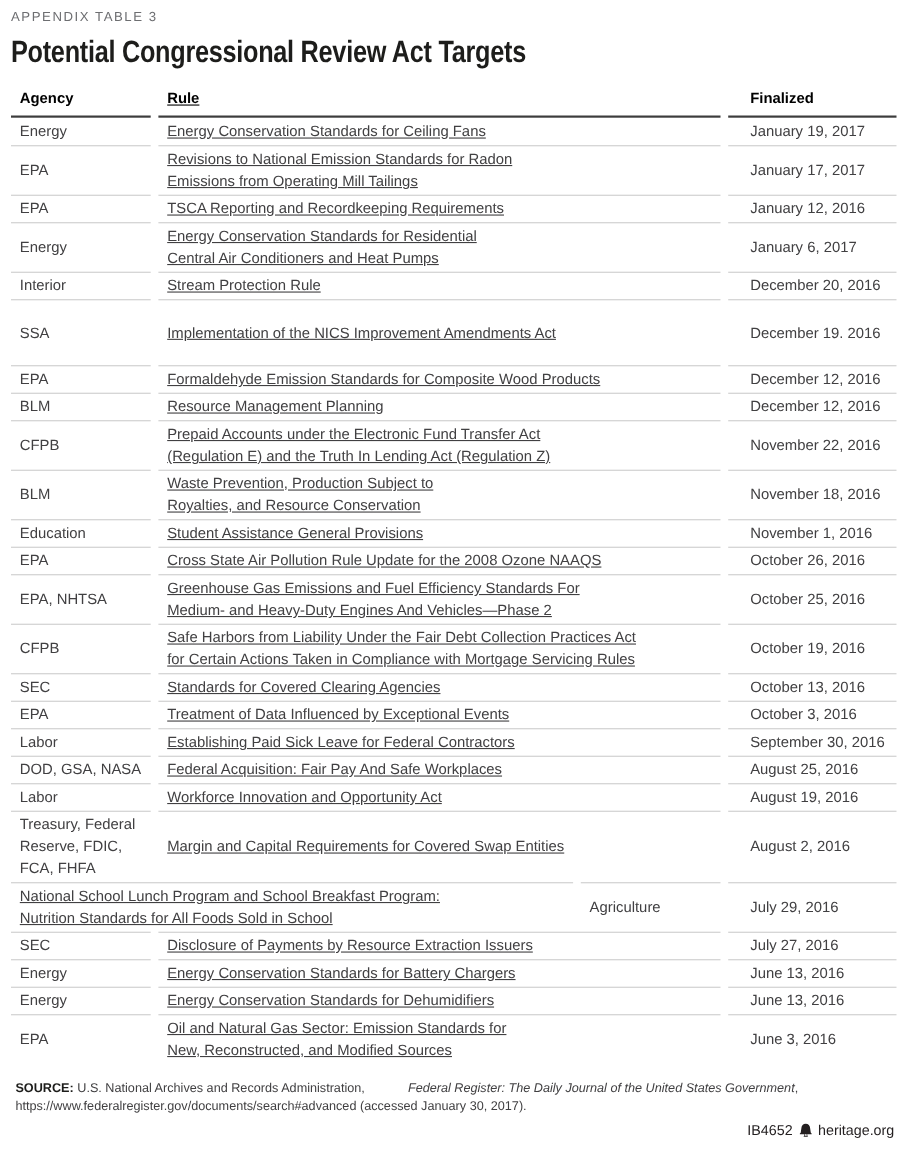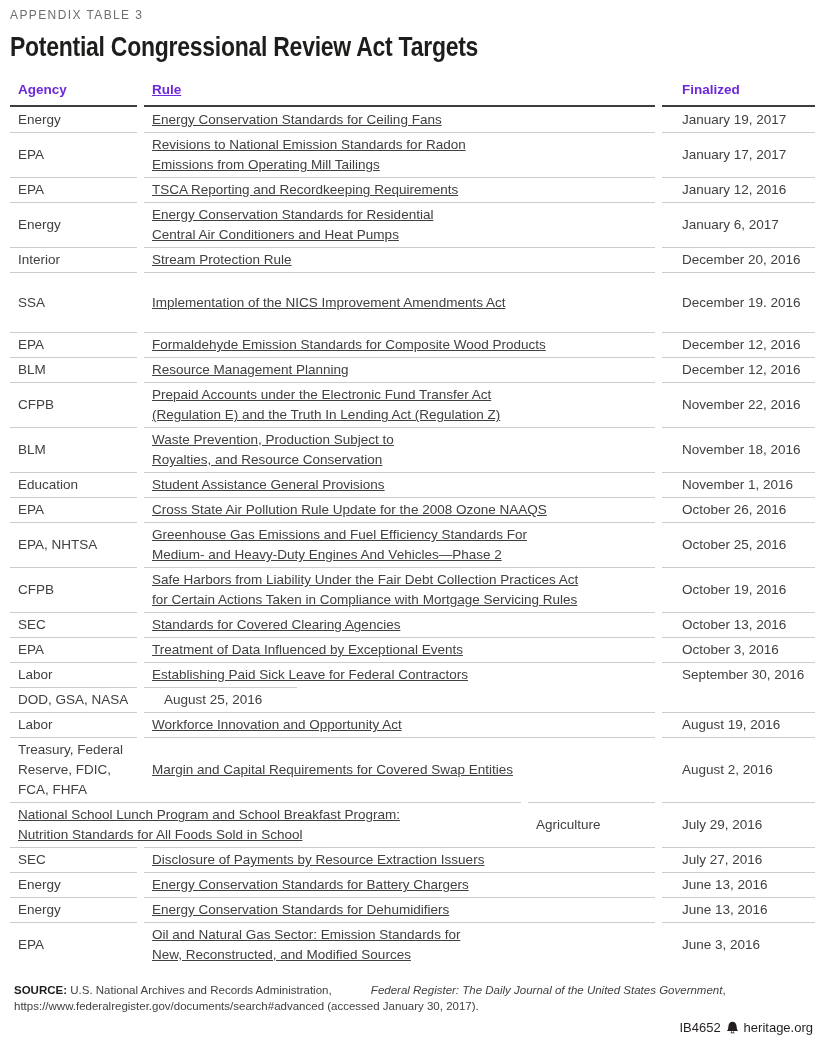--- a/index.html
+++ b/index.html
@@ -40,21 +40,21 @@
     flex-direction: column;
     justify-content: center;
     padding: 2px 4px 2px 8px;
   }
   .cell.agency { width: 127px; margin-right: 7px; }
   .cell.rule   { flex: 1; margin-right: 7px; text-decoration: underline; }
   .cell.date   { width: 153px; padding-left: 20px; }
 
   .thead .cell {
     font-weight: bold;
-    color: #6d28d9;
+    color: #000000;
     border-bottom: 2px solid #3d3d3d;
     padding-top: 3px;
     padding-bottom: 5px;
   }
   #tbody .trow .cell { border-top: 1px solid #cccccc; }
   #tbody .trow:first-child .cell { border-top: none; }
 
   .source {
     margin-top: 15px;
     font-size: 11.5px;
@@ -277,20 +277,23 @@
             <div>Establishing Paid Sick Leave for Federal Contractors</div>
           </div>
           <div class="cell date">
             <div>September 30, 2016</div>
           </div>
         </div>
         <div class="trow">
           <div class="cell agency">
             <div>DOD, GSA, NASA</div>
           </div>
+          <div class="cell rule">
+            <div>Federal Acquisition: Fair Pay And Safe Workplaces</div>
+          </div>
           <div class="cell date">
             <div>August 25, 2016</div>
           </div>
         </div>
         <div class="trow">
           <div class="cell agency">
             <div>Labor</div>
           </div>
           <div class="cell rule">
             <div>Workforce Innovation and Opportunity Act</div>

